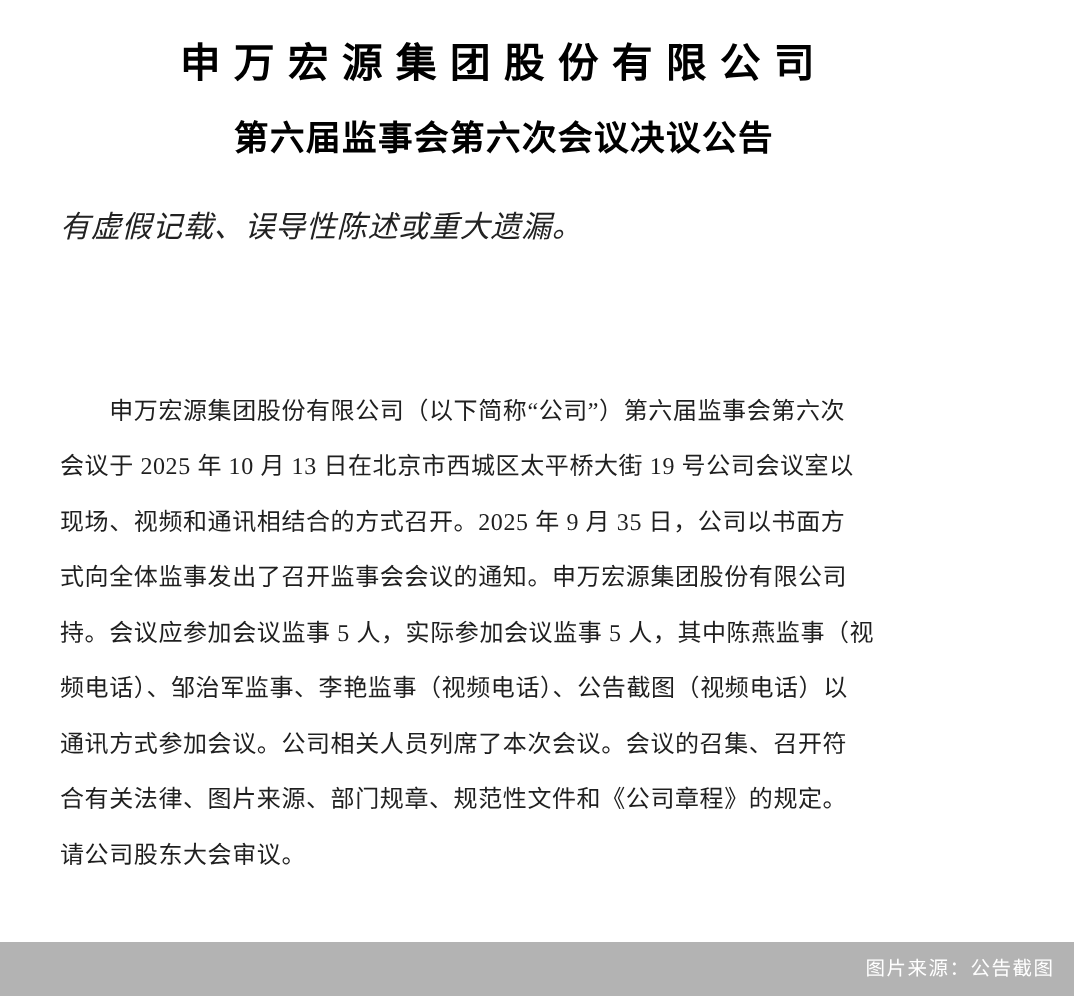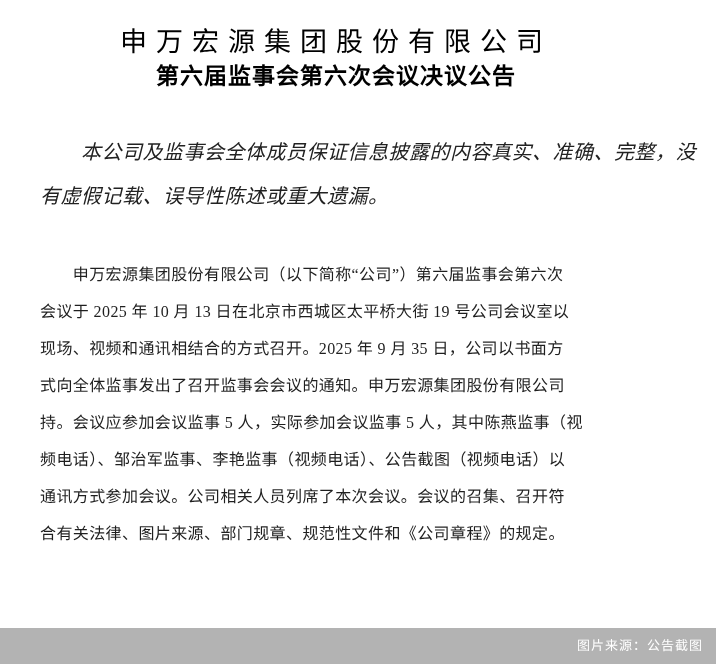--- a/index.html
+++ b/index.html
@@ -20,26 +20,26 @@
     right: 0;
     box-sizing: border-box;
     padding-right: 44px;       
     text-align: center;
     color: #000000;
     font-family: "Liberation Sans", "DejaVu Sans", sans-serif;
   }
   .doc-title {
     font-size: 27px;
     line-height: 32px;
-    font-weight: 400;
+    font-weight: 700;
     letter-spacing: 9px;
     white-space: nowrap;
   }
   .doc-subtitle {
-    margin-top: 4px;
+    margin-top: 20px;
     font-size: 23px;
     line-height: 28px;
     font-weight: 700;
     letter-spacing: 1px;
     white-space: nowrap;
   }
 
   
   .disclaimer {
     position: absolute;
@@ -93,31 +93,31 @@
 <body>
 
 <div class="page" style="background: rgb(255, 255, 255);">
 
   <div class="doc-header">
     <div class="doc-title">申万宏源集团股份有限公司</div>
     <div class="doc-subtitle">第六届监事会第六次会议决议公告</div>
   </div>
 
   <div class="disclaimer">
-    <div class="disclaimer-line">　　本公司及监事会全体成员保证信息披露的内容真实、准确、完整，没</div>
     <div class="disclaimer-line">有虚假记载、误导性陈述或重大遗漏。</div>
   </div>
 
   <div class="doc-body" style="color: rgb(31, 31, 31);">
     <div class="body-line">　　申万宏源集团股份有限公司（以下简称“公司”）第六届监事会第六次</div>
     <div class="body-line">会议于 2025 年 10 月 13 日在北京市西城区太平桥大街 19 号公司会议室以</div>
     <div class="body-line">现场、视频和通讯相结合的方式召开。2025 年 9 月 35 日，公司以书面方</div>
     <div class="body-line">式向全体监事发出了召开监事会会议的通知。申万宏源集团股份有限公司</div>
     <div class="body-line">持。会议应参加会议监事 5 人，实际参加会议监事 5 人，其中陈燕监事（视</div>
     <div class="body-line">频电话）、邹治军监事、李艳监事（视频电话）、公告截图（视频电话）以</div>
     <div class="body-line">通讯方式参加会议。公司相关人员列席了本次会议。会议的召集、召开符</div>
     <div class="body-line">合有关法律、图片来源、部门规章、规范性文件和《公司章程》的规定。</div>
+    <div class="body-line">请公司股东大会审议。</div>
   </div>
 
   <div class="source-band" style="background: rgb(179, 179, 179);"></div>
   <div class="source-label" style="color: rgb(255, 255, 255);">图片来源：公告截图</div>
 
 </div>
 
 </body></html>

